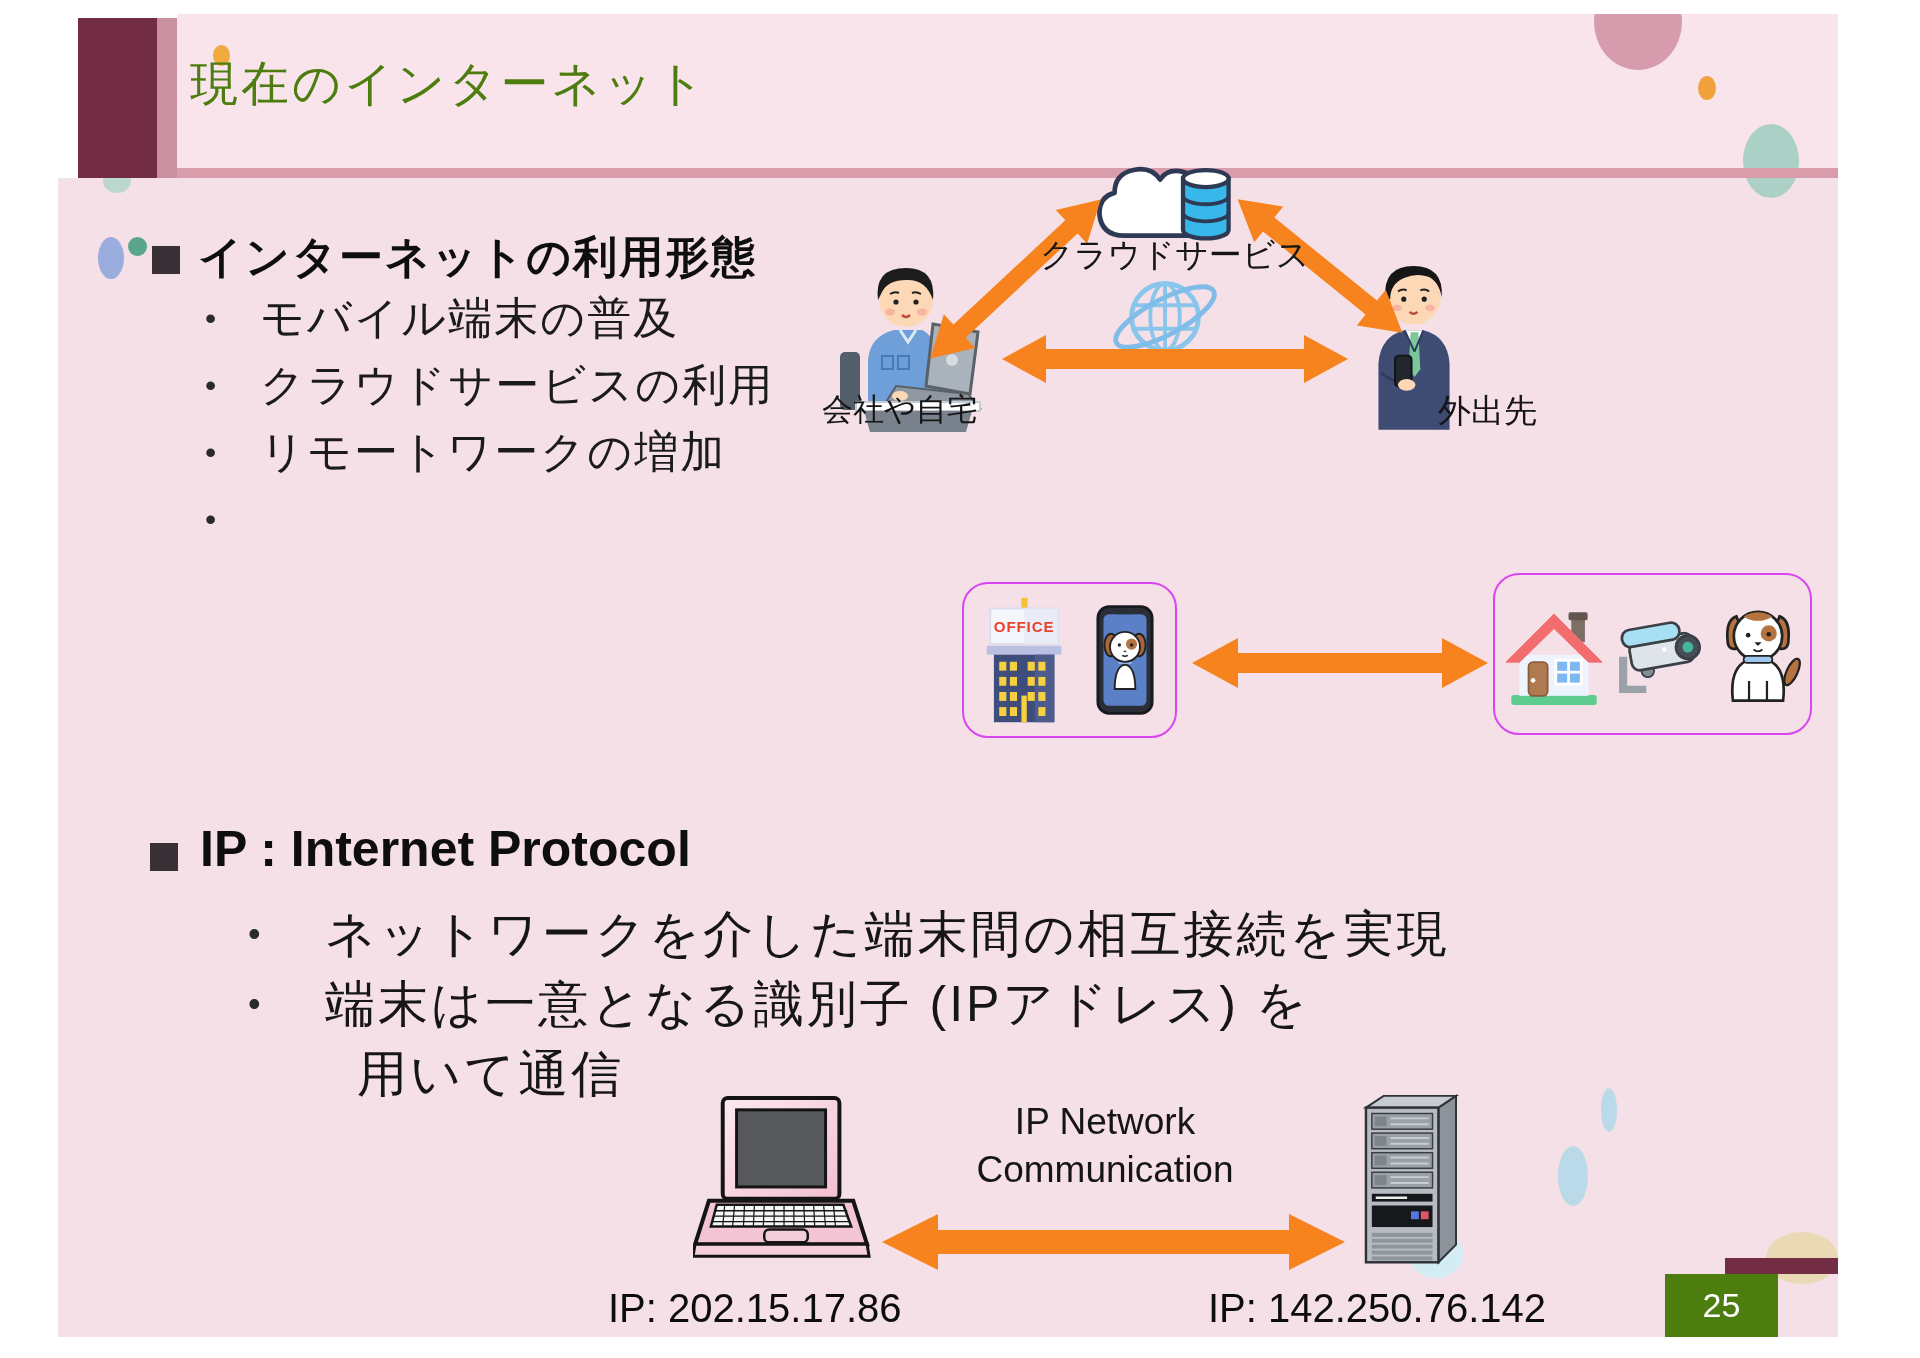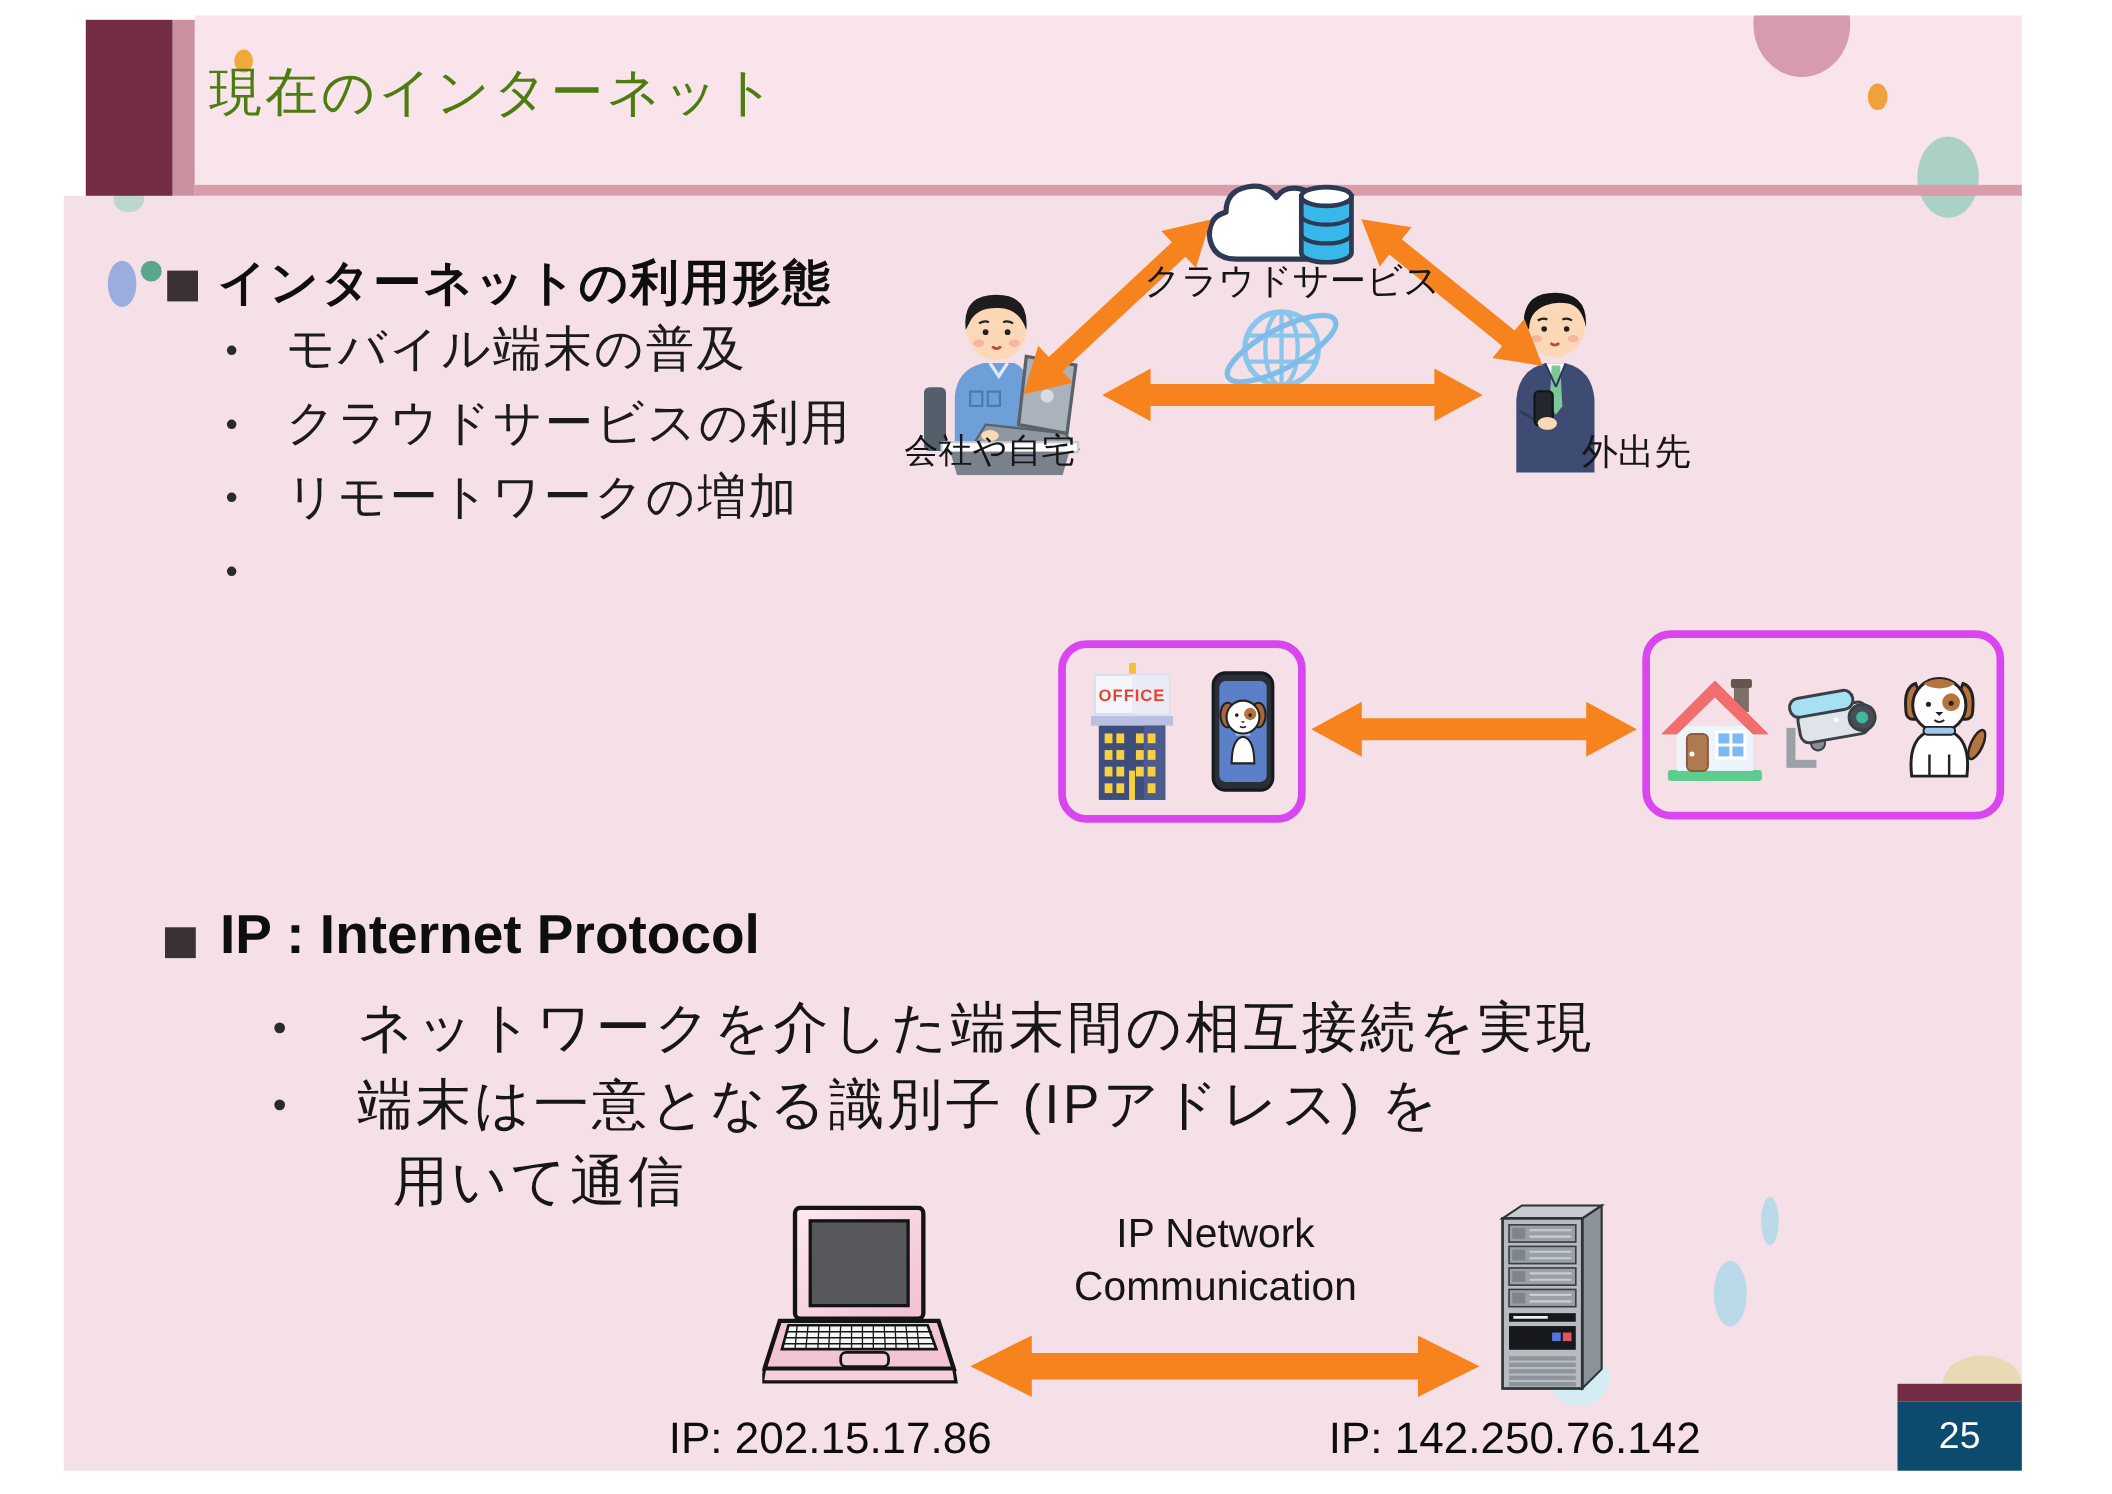--- a/index.html
+++ b/index.html
@@ -47,33 +47,33 @@
   .ip-li-1{top:903px;} .ip-li-2{top:973px;}
   .ip-li-cont{left:325px;top:1043px;margin-left:32px;}
 
   
   .lbl{position:absolute;color:#151515;white-space:nowrap;}
   .lbl-cloud{left:1040px;top:233px;font-size:33px;}
   .lbl-left{left:822px;top:389px;font-size:31px;}
   .lbl-right{left:1406px;top:389px;font-size:33px;margin-left:32px;}
 
   
-  .iot-box{position:absolute;border:7px solid #d946ef;border-radius:26px;
+  .iot-box{position:absolute;border:2px solid #d946ef;border-radius:26px;
            display:flex;align-items:center;justify-content:space-around;}
   .iot-box-left{left:962px;top:582px;width:201px;height:152px;padding:0 5px;}
   .iot-box-right{left:1493px;top:573px;width:303px;height:158px;padding:0 6px;}
 
   
   .lbl-ipnet{left:955px;top:1098px;width:300px;text-align:center;font-size:37px;line-height:48px;color:#151515;}
   .lbl-ip-left{left:608px;top:1286px;font-size:40px;color:#0d0d0d;}
   .lbl-ip-right{left:1208px;top:1286px;font-size:40px;color:#0d0d0d;}
 
   
   .page-bar{left:1725px;top:1258px;width:113px;height:16px;background:#722d44;}
-  .page-box{left:1725px;top:1274px;width:113px;height:63px;background:#0c4a6e;color:#ffffff;
+  .page-box{left:1665px;top:1274px;width:113px;height:63px;background:#4d7c0f;color:#ffffff;
             font-size:34px;display:flex;align-items:center;justify-content:center;}
 
   .arrow{position:absolute;}
 </style>
 </head>
 <body>
 
 <div id="page">
 
   <div class="abs slide-bg"></div>

